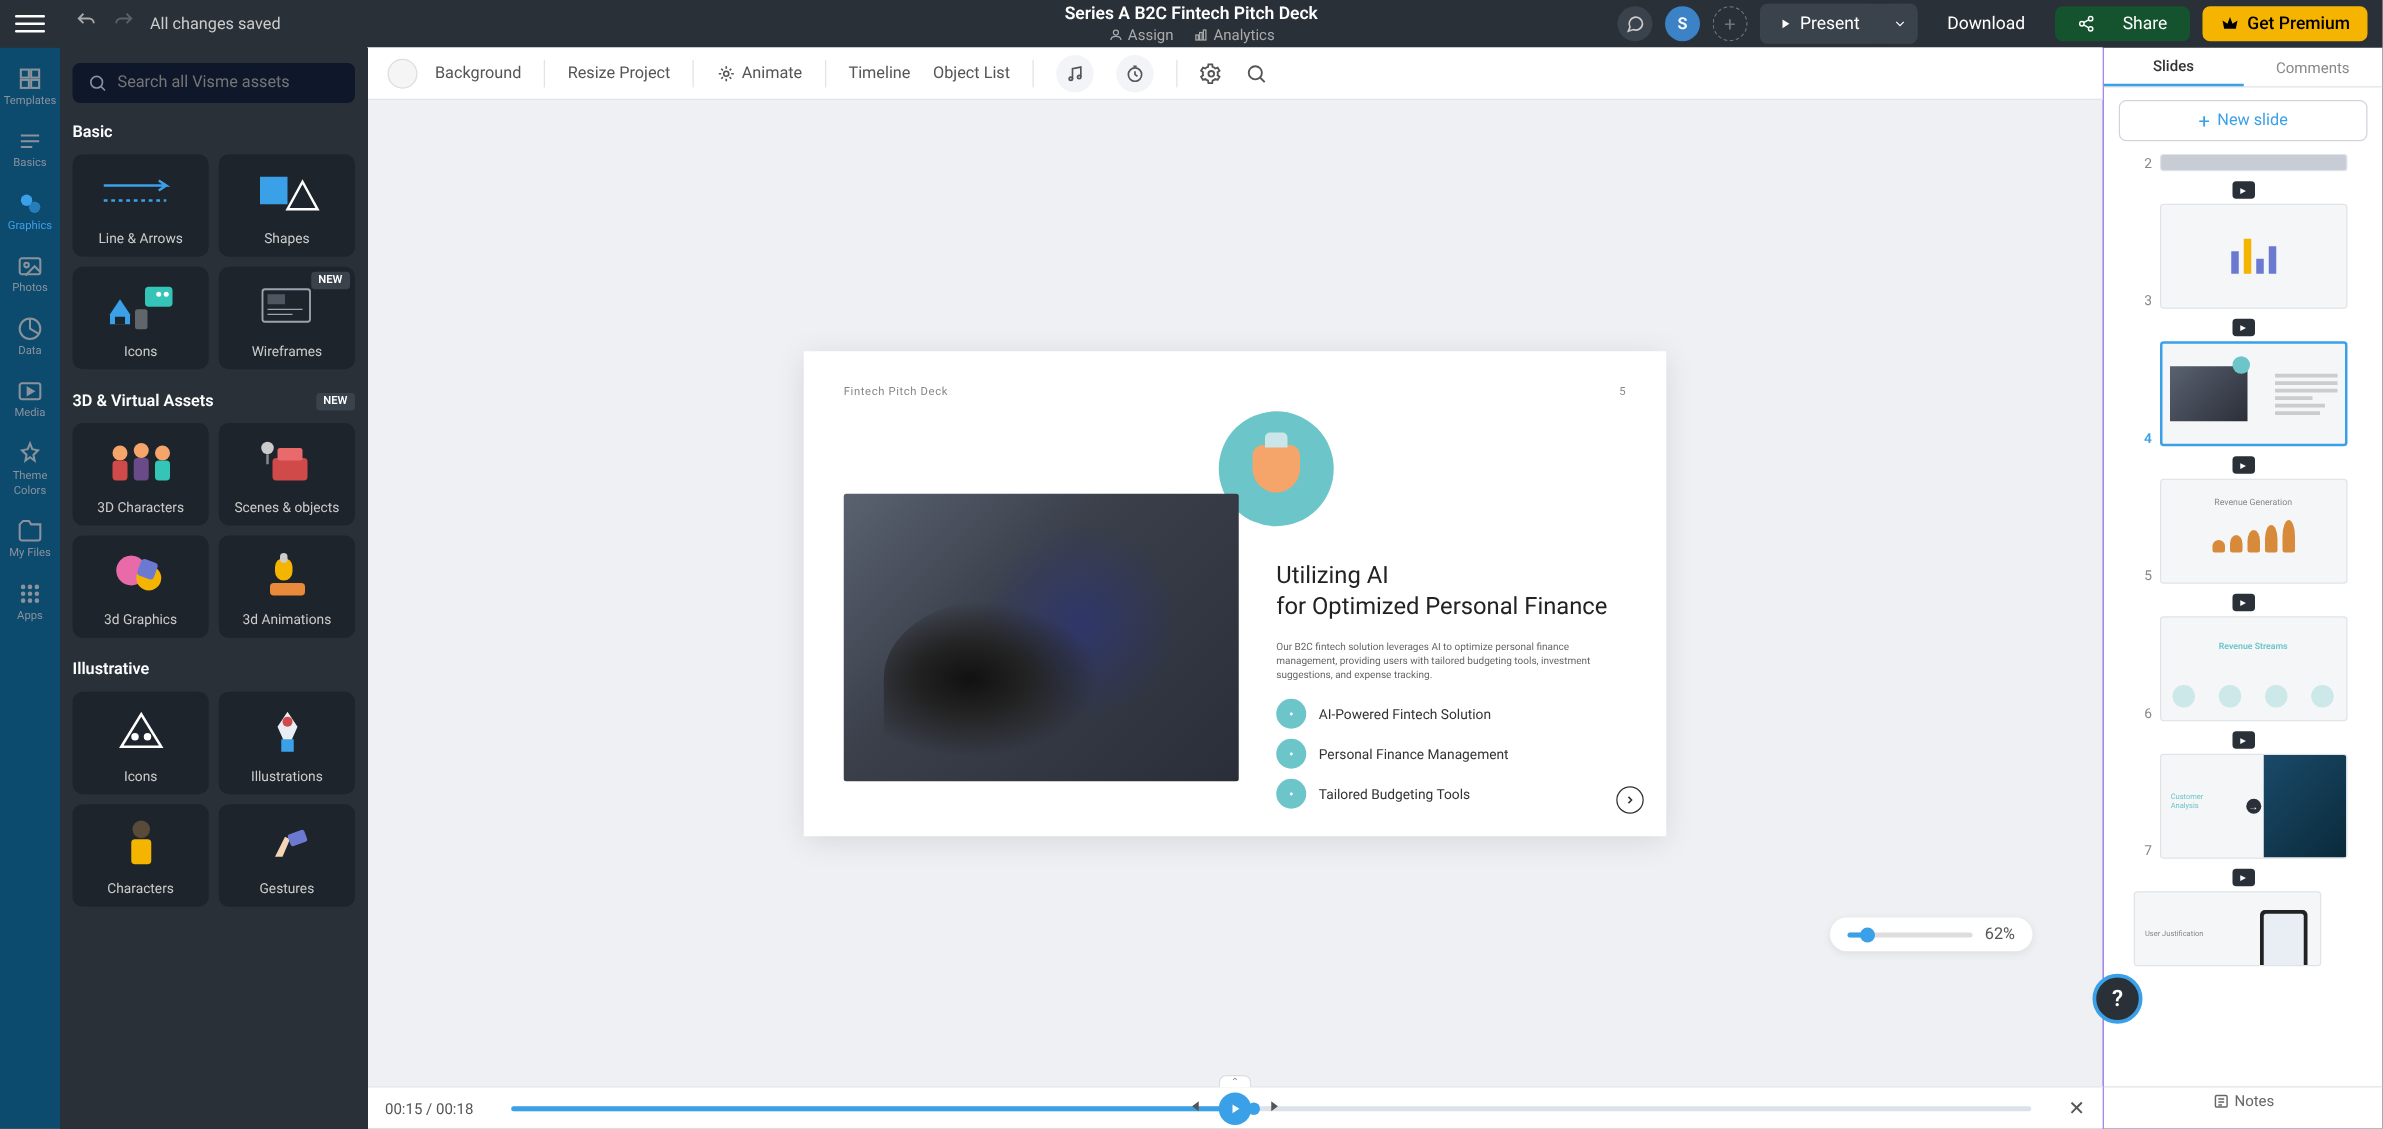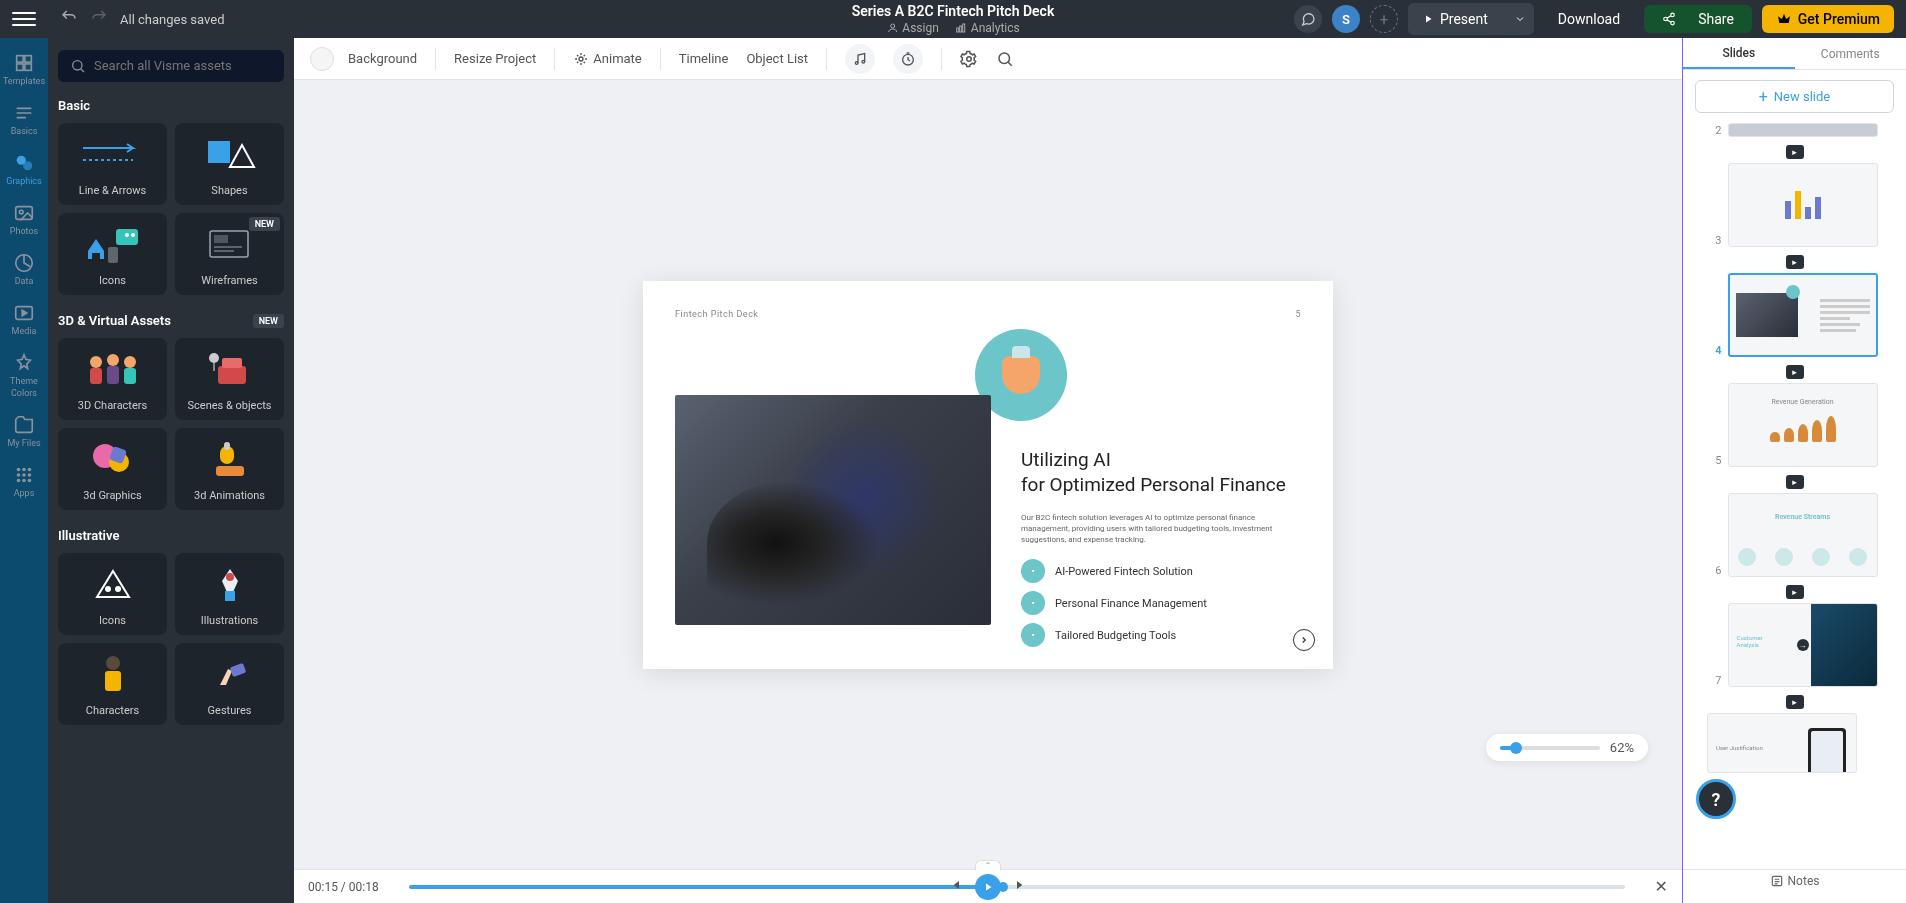--- a/index.html
+++ b/index.html
@@ -75,21 +75,21 @@
 .feature-dot { width: 24px; height: 24px; border-radius: 50%; background: #6bc5c9; display: flex; align-items: center; justify-content: center; color: #fff; font-size: 11px; }
 .slide-next-arrow { position: absolute; right: 18px; bottom: 18px; width: 22px; height: 22px; border: 1.5px solid #333; border-radius: 50%; display: flex; align-items: center; justify-content: center; }
 
 
 .zoom-ctrl { position: absolute; right: 28px; bottom: 58px; display: flex; align-items: center; gap: 10px; background: #fff; border-radius: 20px; padding: 6px 14px; box-shadow: 0 2px 8px rgba(0,0,0,0.08); color: #555; font-size: 13px; }
 .zoom-slider { width: 100px; height: 4px; background: #ddd; border-radius: 2px; position: relative; }
 .zoom-slider::before { content:''; position:absolute; left:0; width:12%; height:100%; background:#3aa0e8; border-radius:2px; }
 .zoom-slider::after { content:''; position:absolute; left:10%; top:-4px; width:12px; height:12px; background:#3aa0e8; border-radius:50%; }
 .help-btn { position: absolute; right: 28px; bottom: 52px; width: 40px; height: 40px; border-radius: 50%; background: #293038; color: #fff; display: flex; align-items: center; justify-content: center; font-size: 18px; font-weight: 600; border: 3px solid #3aa0e8; transform: translateX(60px); }
 .help-btn { right: -20px; }
-.help-wrap { position:absolute; right:6px; bottom:50px; display:flex; align-items:flex-end; gap:14px; }
+.help-wrap { position:absolute; right:28px; bottom:50px; display:flex; align-items:flex-end; gap:14px; }
 
 
 .timeline-bar { height: 34px; background: #fff; border-top: 1px solid #e0e3e8; display: flex; align-items: center; padding: 0 14px; gap: 14px; color: #555; font-size: 12px; position: relative; }
 .timeline-handle { position: absolute; top: -10px; left: 50%; transform: translateX(-50%); width: 26px; height: 10px; background: #fff; border: 1px solid #ddd; border-bottom: none; border-radius: 6px 6px 0 0; display: flex; align-items: center; justify-content: center; font-size: 8px; color: #888; }
 .time-display { font-size: 12px; }
 .tl-progress { flex: 1; height: 4px; background: #dbe2ea; border-radius: 2px; position: relative; margin: 0 16px; }
 .tl-progress::before { content:''; position:absolute; left:0; width:49%; height:100%; background:#3aa0e8; border-radius:2px; }
 .tl-progress::after { content:''; position:absolute; left:48.5%; top:-3px; width:10px; height:10px; background:#3aa0e8; border-radius:50%; }
 .tl-controls { display:flex; align-items:center; gap:12px; position:absolute; left:50%; transform:translateX(-50%); }
 .tl-play { width: 26px; height: 26px; border-radius: 50%; background: #3aa0e8; display: flex; align-items: center; justify-content: center; color: #fff; }

